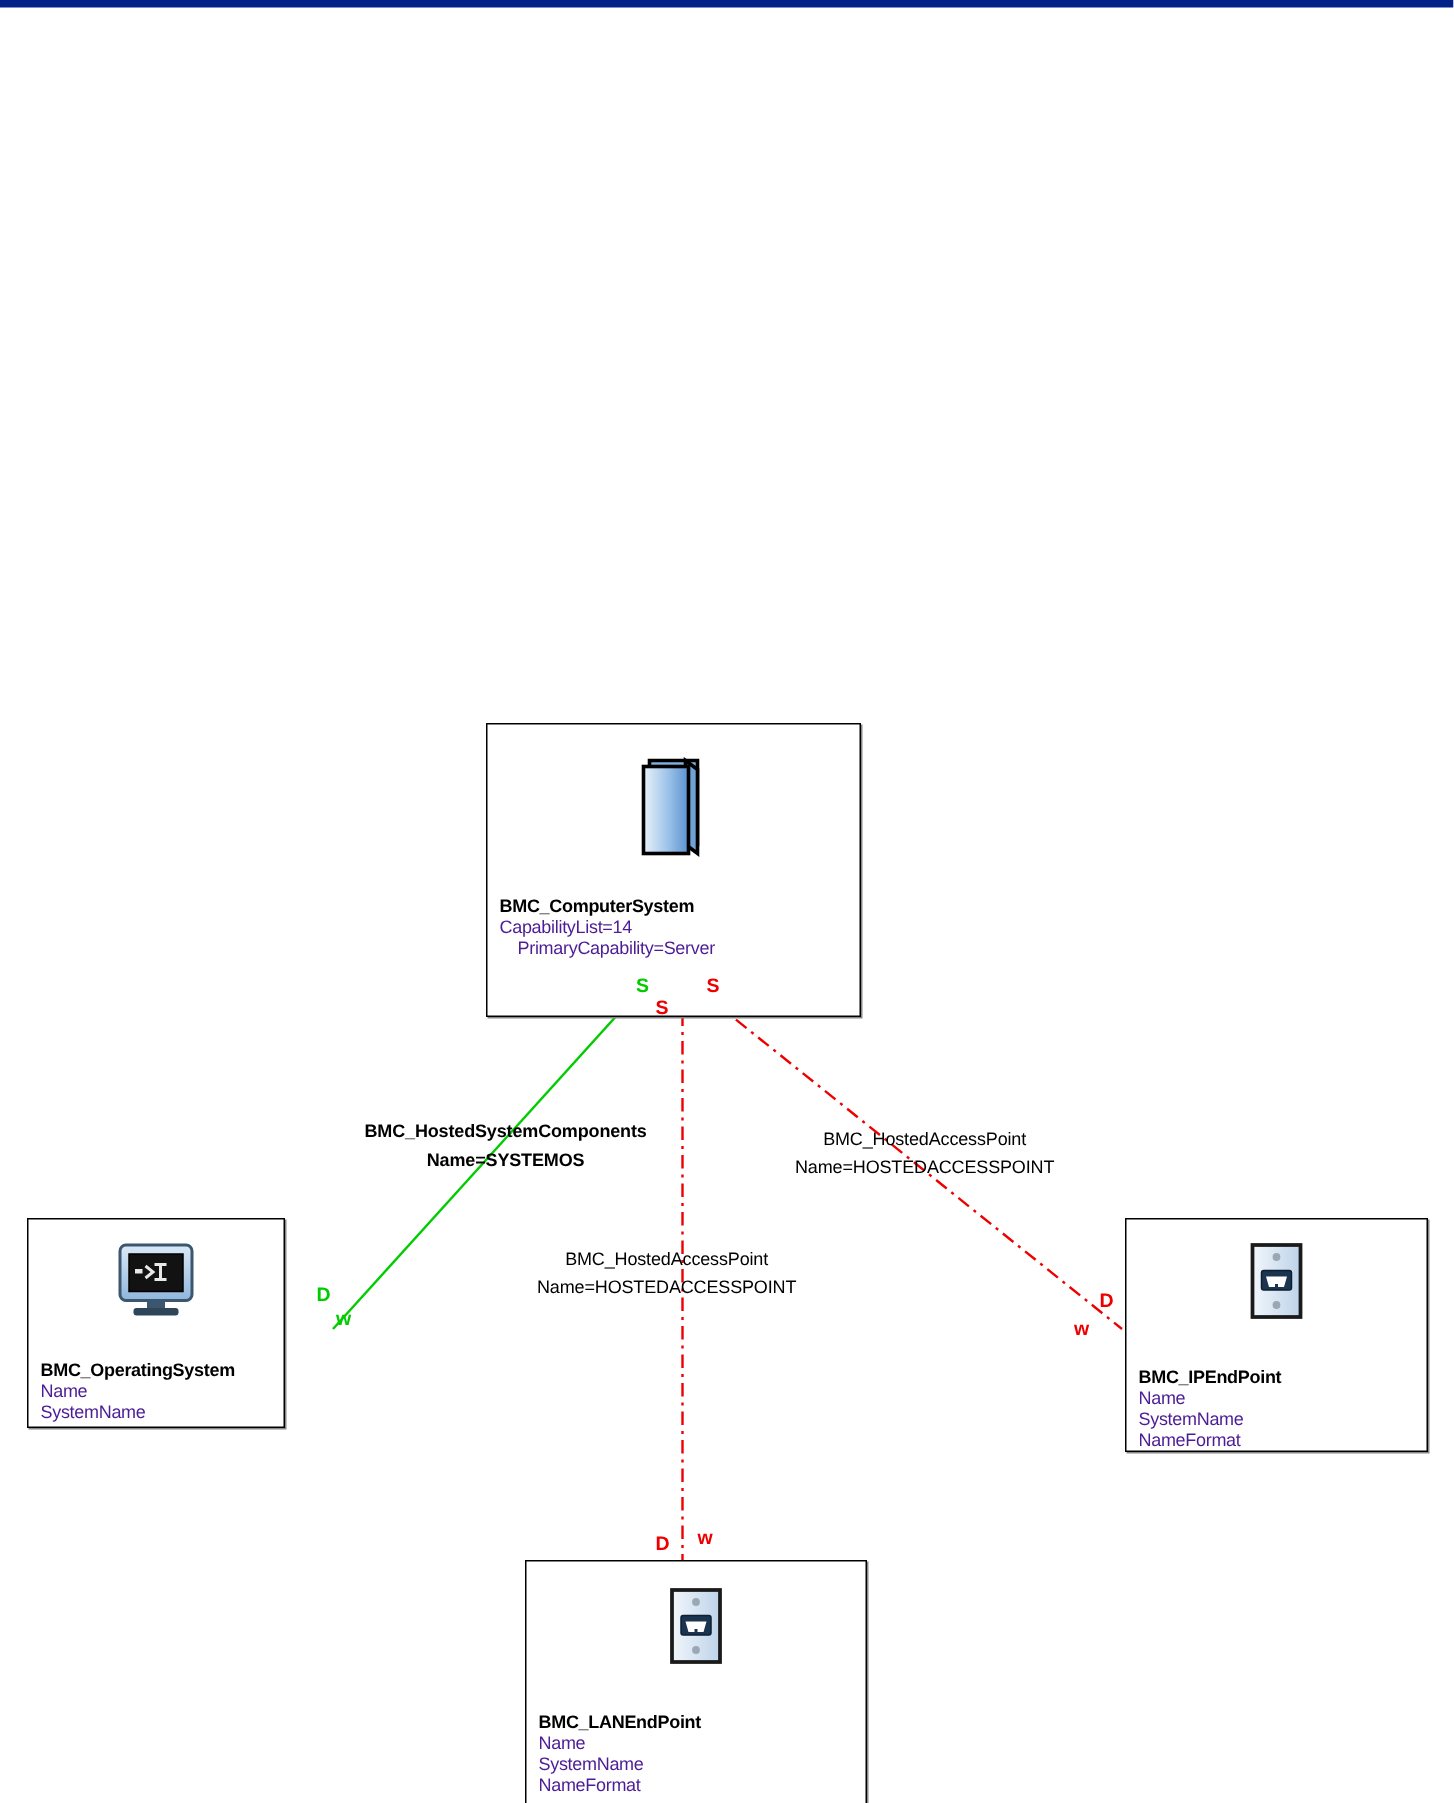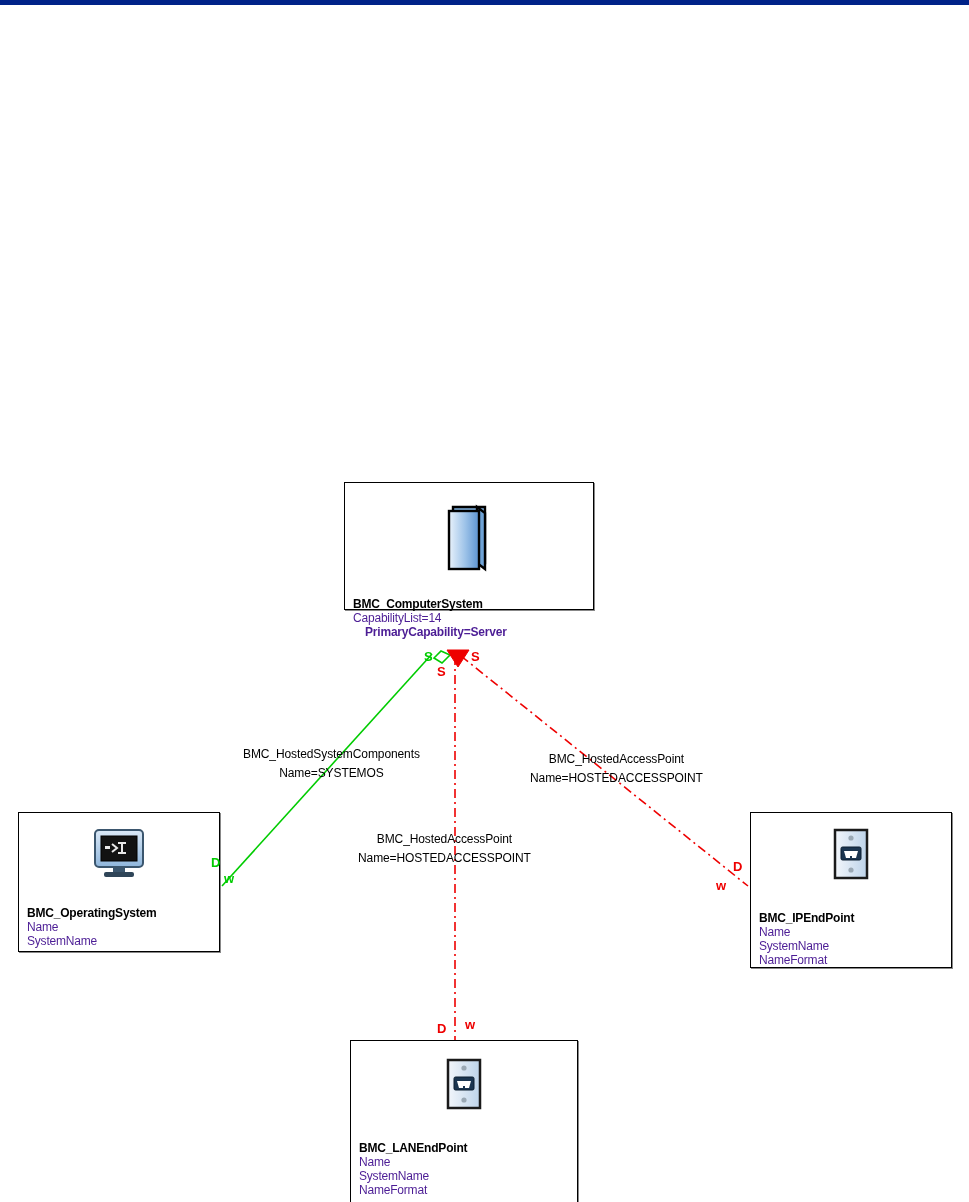--- a/index.html
+++ b/index.html
@@ -66,33 +66,33 @@
     letter-spacing: -0.2px;
   }
   .node-prop {
     font-size: 12px;
     font-weight: normal;
     color: #4c1d95;
     white-space: nowrap;
     letter-spacing: -0.2px;
   }
   .node-prop.bold {
-    font-weight: bold;
+    font-weight: normal;
     padding-left: 12px;
   }
 
   
   #node-computersystem {
-    left: 344px; top: 482px; width: 250px; height: 128px;
+    left: 324px; top: 482px; width: 250px; height: 196px;
   }
   #node-computersystem .node-icon-wrap { padding-top: 18px; }
   #node-computersystem .node-text { top: 114px; }
 
   #node-operatingsystem {
-    left: 18px; top: 812px; width: 202px; height: 140px;
+    left: 18px; top: 812px; width: 172px; height: 140px;
   }
   #node-operatingsystem .node-icon-wrap { padding-top: 14px; }
   #node-operatingsystem .node-text { top: 93px; }
 
   #node-ipendpoint {
     left: 750px; top: 812px; width: 202px; height: 156px;
   }
   #node-ipendpoint .node-icon-wrap { padding-top: 14px; }
   #node-ipendpoint .node-text { top: 98px; }
 
@@ -105,21 +105,21 @@
   
   .edge-label {
     position: absolute;
     font-size: 12px;
     color: #000000;
     text-align: center;
     line-height: 19px;
     white-space: nowrap;
     letter-spacing: -0.1px;
   }
-  #label-hostedsystemcomponents { left: 243px; top: 745px; }
+  #label-hostedsystemcomponents { left: 243px; top: 745px; font-weight: bold; }
   #label-hostedaccesspoint-ip   { left: 530px; top: 750px; }
   #label-hostedaccesspoint-lan  { left: 358px; top: 830px; }
 
   
   .marker {
     position: absolute;
     font-size: 13px;
     font-weight: bold;
     line-height: 13px;
     white-space: nowrap;

